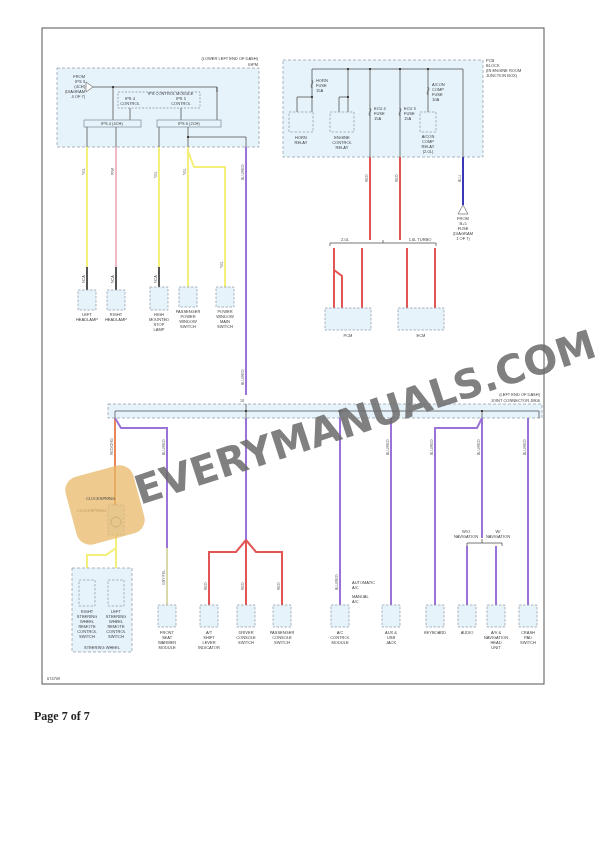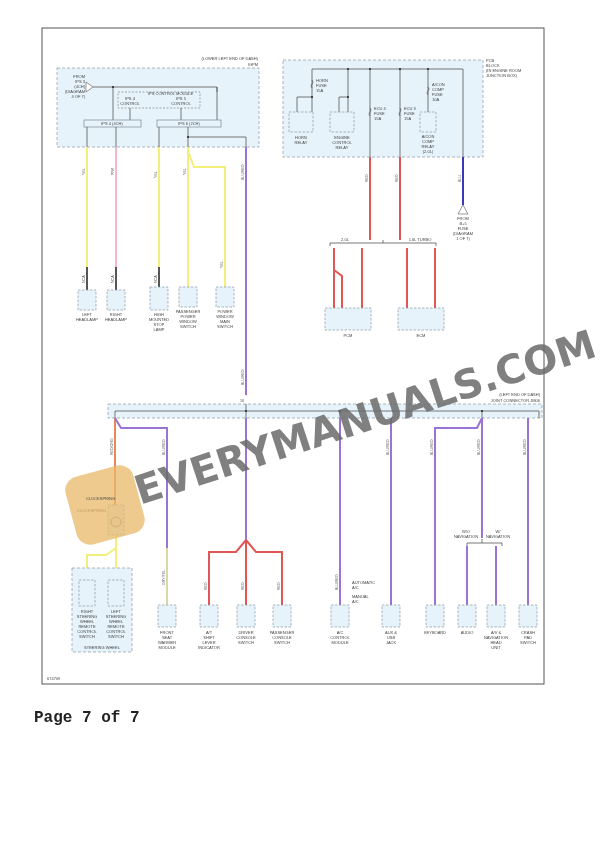--- a/index.html
+++ b/index.html
@@ -18,21 +18,21 @@
   .w-org { stroke:#e8875a; stroke-width:2; fill:none; }
   .w-gry { stroke:#555; stroke-width:2; fill:none; }
   .w-gy  { stroke:#d8d8a8; stroke-width:2; fill:none; }
   .t { font-family:"Liberation Sans", sans-serif; font-size:4px; fill:#444; }
   .tc { text-anchor:middle; }
   .tr { text-anchor:end; }
   .wl { font-family:"Liberation Sans", sans-serif; font-size:3.6px; fill:#555; }
   .dot { fill:#222; }
   .wm { font-family:"DejaVu Sans", sans-serif; font-weight:bold; font-size:40px; fill:#6b6b6b; opacity:0.85; }
   .fuse { fill:none; stroke:#555; stroke-width:0.8; }
-  .page-label { position:absolute; left:34px; top:709px; font-size:16px; font-weight:bold; color:#222; font-family:Liberation Mono, monospace; }
+  .page-label { position:absolute; left:34px; top:709px; font-size:12px; font-weight:bold; color:#222; font-family:Liberation Serif, serif; }
 </style>
 </head>
 <body>
 
 <svg id="diagram" viewBox="0 0 612 866" xmlns="http://www.w3.org/2000/svg">
 
   <rect class="frame" x="42" y="28" width="502" height="656"></rect>
 
   <g>
     <text class="t tr" x="258" y="60">(LOWER LEFT END OF DASH)</text>

